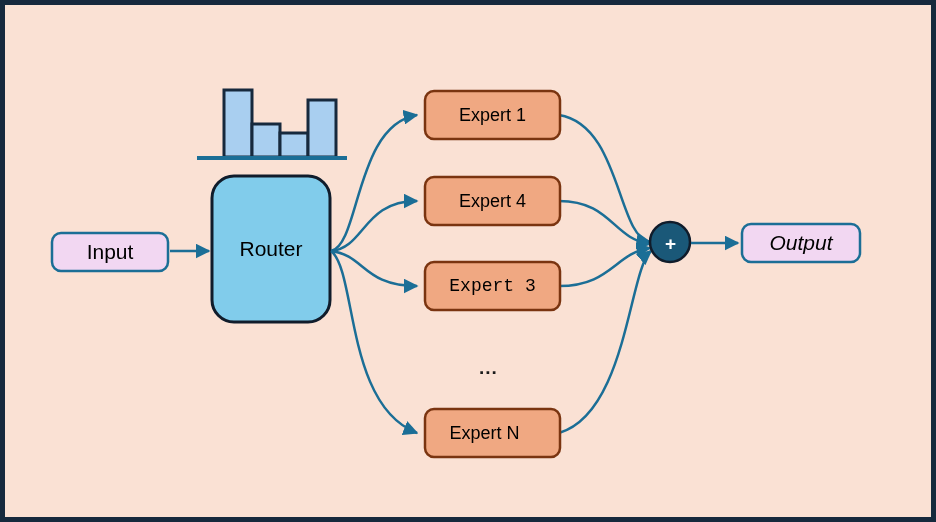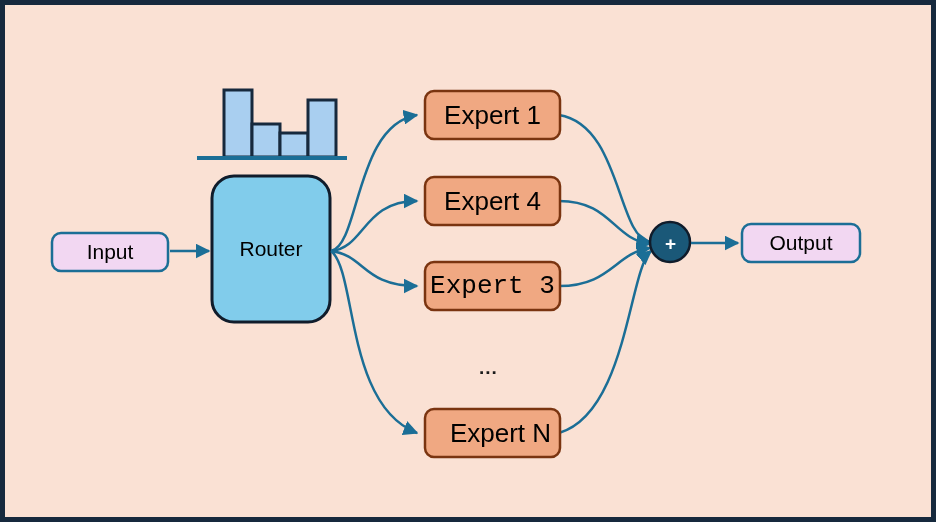--- a/index.html
+++ b/index.html
@@ -34,21 +34,21 @@
     white-space: nowrap;
     pointer-events: none;
   }
   .io-box {
     font-size: 21px;
   }
   .router-box {
     font-size: 21px;
   }
   .expert-box {
-    font-size: 26px;
+    font-size: 18px;
   }
   .ellipsis-label {
     position: absolute;
     font-size: 19px;
     color: #1a1a1a;
     letter-spacing: 1px;
     font-weight: 700;
   }
   .plus-label {
     position: absolute;
@@ -109,21 +109,21 @@
     <rect x="737" y="219" width="118" height="38" rx="9" ry="9" fill="#f2d7f2" stroke="#1b6e96" stroke-width="2.5"></rect>
   </svg>
 
   <div class="node-label io-box" style="left:47px; top:228px; width:116px; height:38px;">Input</div>
 
   <div class="node-label router-box" style="left:207px; top:171px; width:118px; height:146px;">Router</div>
 
   <div class="node-label expert-box" style="left:420px; top:86px; width:135px; height:48px;">Expert 1</div>
   <div class="node-label expert-box" style="left:420px; top:172px; width:135px; height:48px;">Expert 4</div>
   <div class="node-label expert-box" style="left:420px; top:257px; width:135px; height:48px;font-family:Liberation Mono, monospace;">Expert 3</div>
-  <div class="node-label expert-box" style="left:428px; top:404px; width:135px; height:48px;">Expert N</div>
+  <div class="node-label expert-box" style="left:412px; top:404px; width:135px; height:48px;">Expert N</div>
 
   <div class="ellipsis-label" style="left:474px; top:352px;">...</div>
 
   <div class="plus-label" style="left:660px; top:229px;">+</div>
 
-  <div class="node-label io-box" style="left:737px; top:219px; width:118px; height:38px;">Output</div>
+  <div class="node-label io-box" style="left:737px; top:219px; width:118px; height:38px;font-style:italic;">Output</div>
 
 </div>
 
 </body></html>

